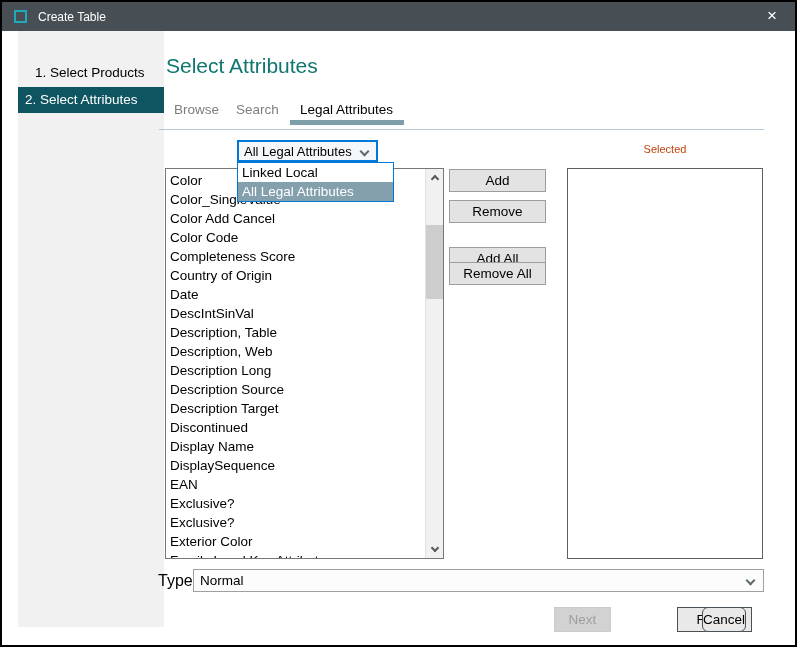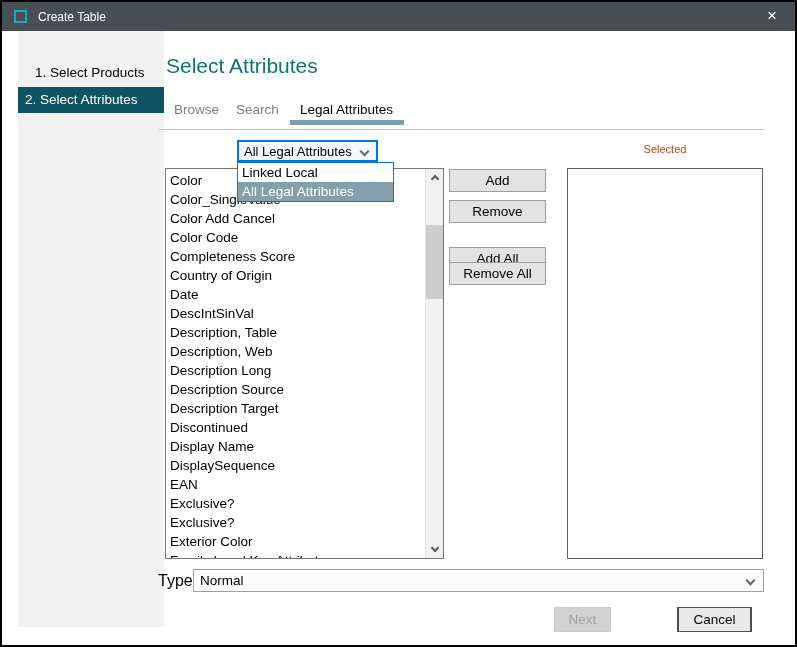--- a/index.html
+++ b/index.html
@@ -79,21 +79,21 @@
                 border:1px solid #9f9f9f; display:flex; align-items:center; }
   .type-text { font-size:13.5px; padding-left:6px; color:#000; }
   .type-chev { position:absolute; right:9px; top:7px; }
 
   
   .footer-btn { position:absolute; top:605px; height:25px; font-size:13.5px; text-align:center;
                 line-height:23px; background:#e9e9e9; border:1px solid #4a5156; color:#000; cursor:default; }
   .btn-back   { left:509px; width:58px;margin-top:40px; }
   .btn-next   { left:552px; width:57px; background:#d2d2d2; border:1px solid #cbcbcb; color:#9f9f9f; }
   .btn-finish { left:646px; width:75px;margin-left:29px; }
-  .btn-cancel { left:676px; width:73px; }
+  .btn-cancel { left:700px; width:44px;border-radius:6px; }
 </style>
 </head>
 <body>
 
 <div class="dialog">
 
   <div class="titlebar">
     <div class="app-icon"></div>
     <div class="title-text">Create Table</div>
     <div class="close-btn">×</div>

